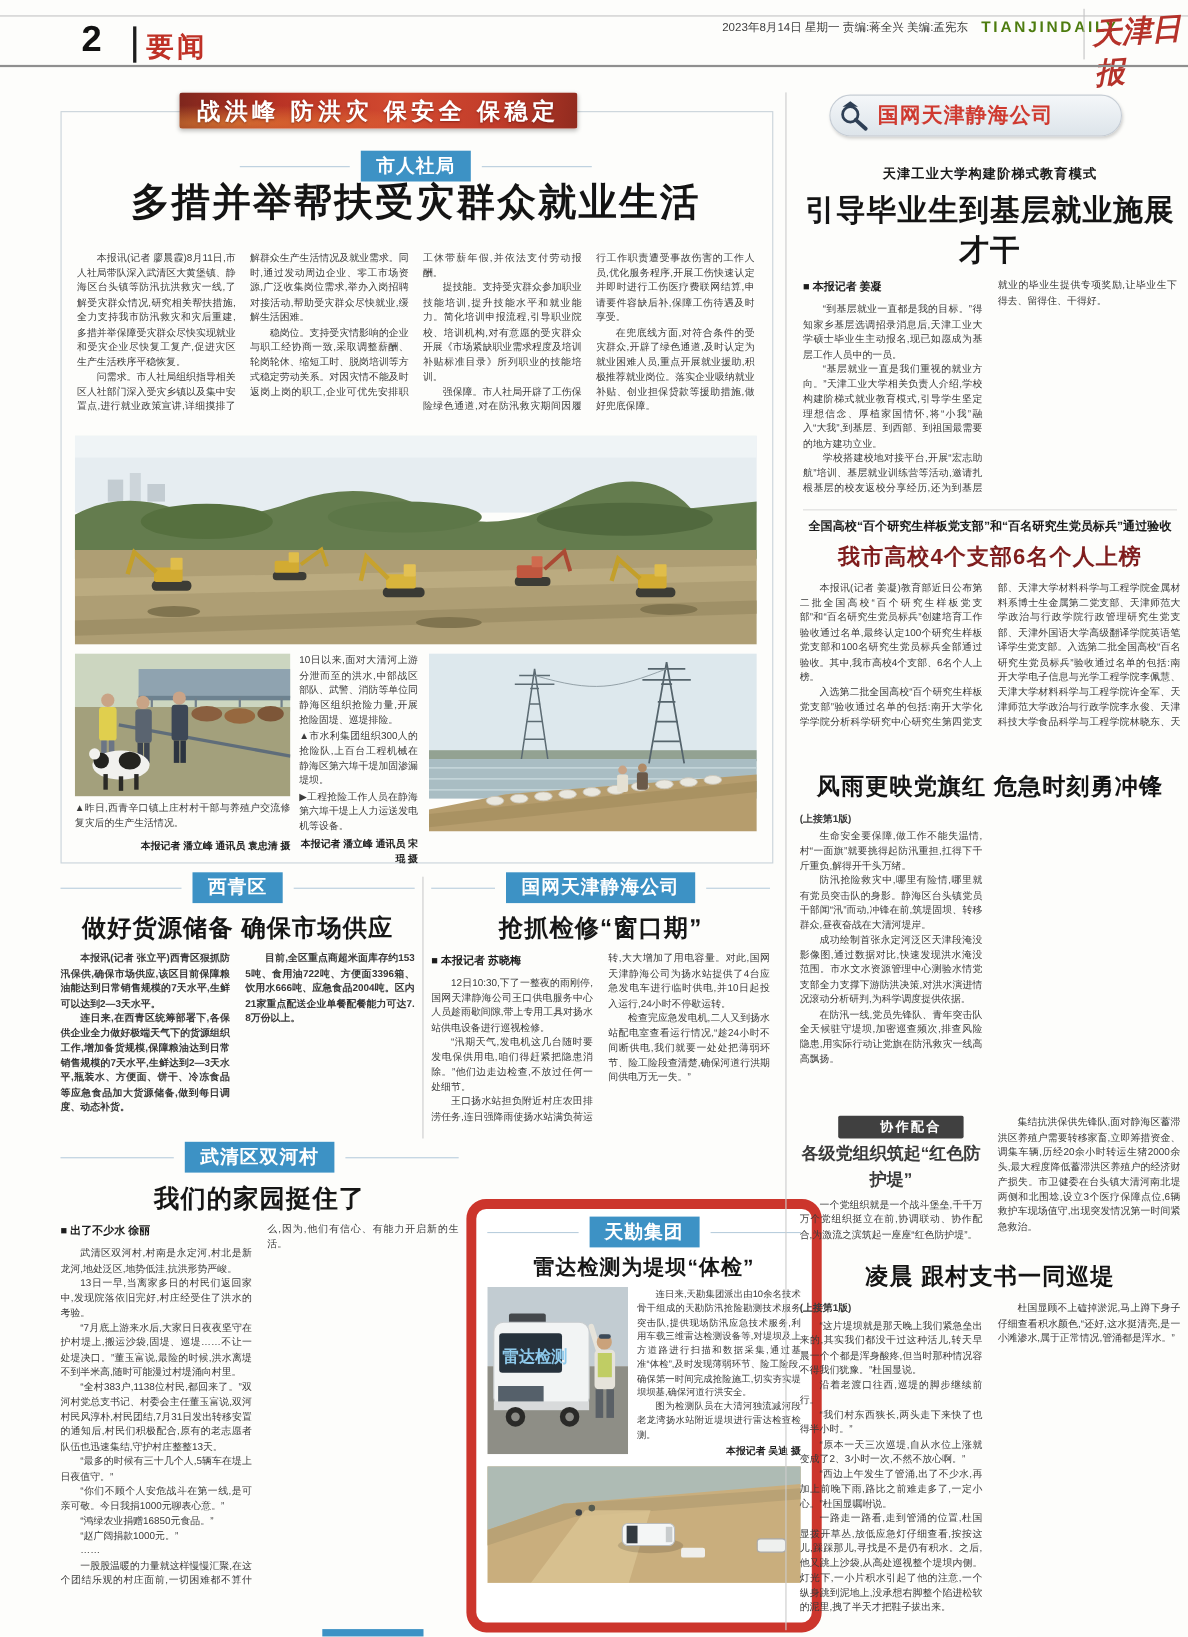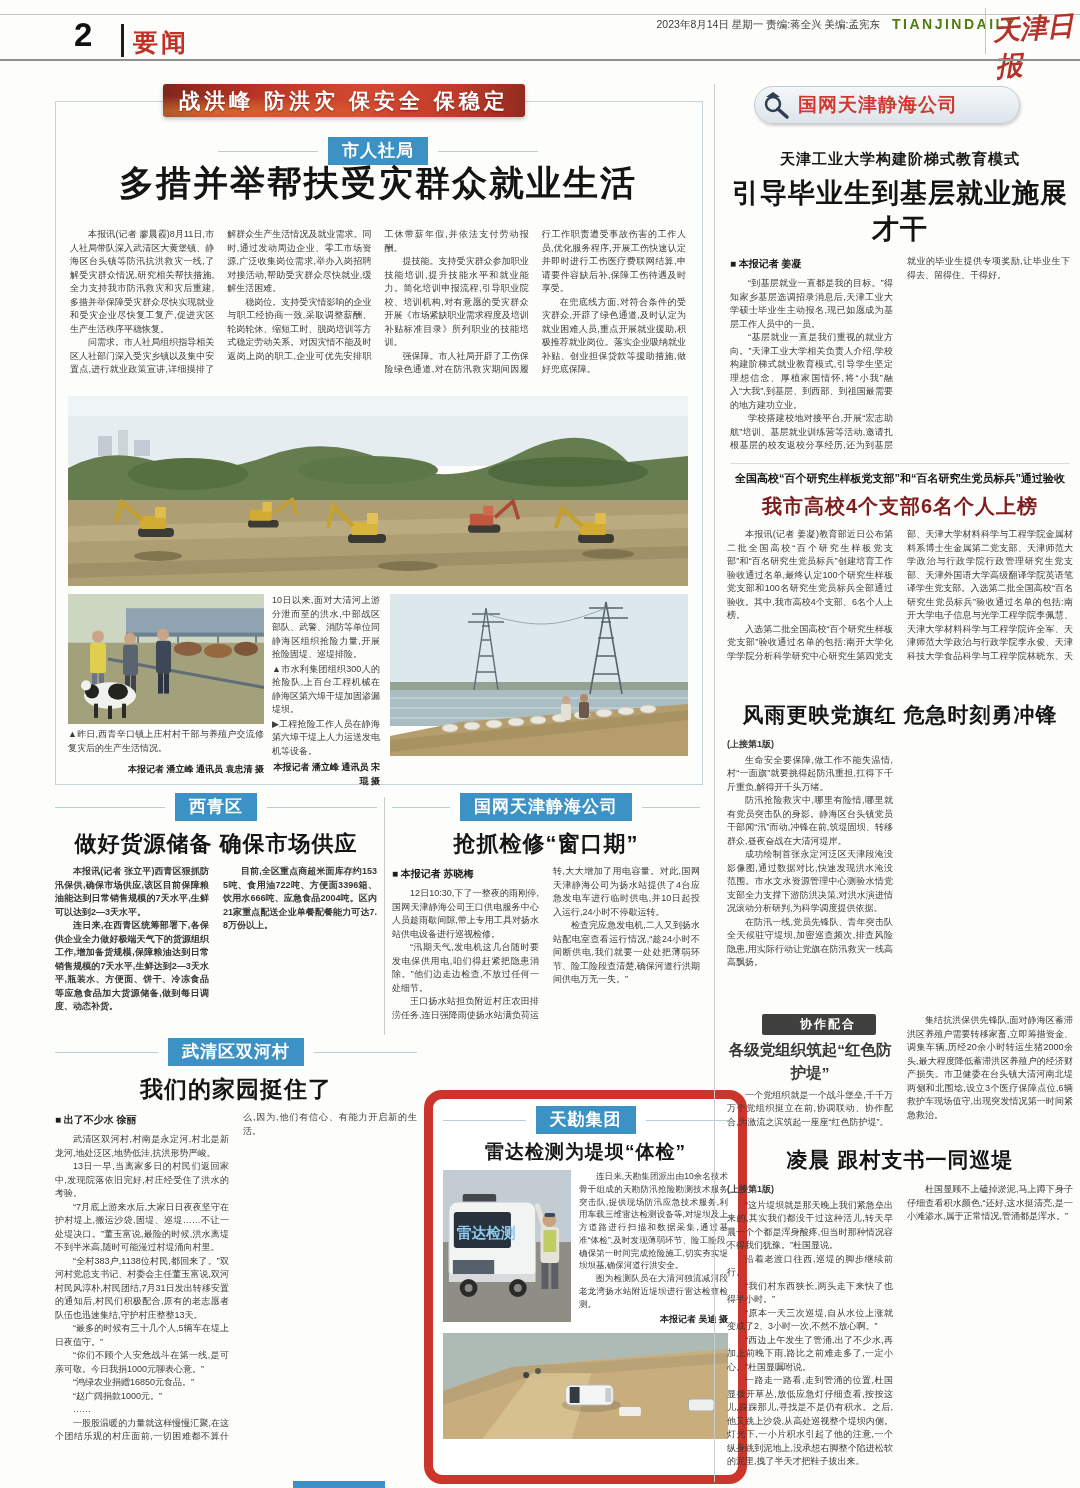--- a/index.html
+++ b/index.html
@@ -64,21 +64,21 @@
   .tk-text{flex:1;font-size:8.5px;line-height:1.5;text-align:justify;word-break:break-all;color:#3a3a3a;}
   .tk-text p{text-indent:2em;}
   .ph-aerial{width:100%;height:106px;margin-top:6px;}
   
   .rcol-rule{left:714px;top:84px;width:1px;height:1398px;background:#ccc;position:absolute;}
   .jobsbadge{left:754px;top:86px;width:266px;height:38px;display:flex;align-items:center;gap:7px;
       background:linear-gradient(#f4f7f9,#dde4ea);border:1px solid #c5ccd4;border-radius:20px;
       padding:0 10px 0 6px;box-shadow:1px 2px 3px rgba(0,0,0,.18);box-sizing:border-box;}
   .jobsbadge span{color:#cf3a30;font-size:19px;font-weight:800;letter-spacing:1px;white-space:nowrap;}
   .art-tiangong{left:730px;top:150px;width:340px;}
-  .kicker{font-size:15px;font-weight:800;text-align:center;letter-spacing:1px;color:#1a1a1a;}
+  .kicker{font-size:12px;font-weight:800;text-align:center;letter-spacing:1px;color:#1a1a1a;}
   .tg-head{font-size:27px;font-weight:800;text-align:center;letter-spacing:1px;margin-top:6px;color:#141414;}
   .tg-body{height:200px;margin-top:8px;}
   .rdiv1{left:730px;top:463px;width:340px;height:1px;background:#dcdcdc;position:absolute;}
   .art-yjs{left:727px;top:471px;width:346px;}
   .kicker-sm{font-size:11px;font-weight:bold;text-align:center;white-space:nowrap;color:#1a1a1a;}
   .yjs-head{font-size:20px;font-weight:800;text-align:center;letter-spacing:1px;margin-top:7px;color:#7f1d1d;}
   .yjs-body{height:146px;margin-top:8px;}
   .art-fengyu{left:727px;top:701px;width:346px;}
   .fy-head{font-size:21px;font-weight:800;text-align:center;letter-spacing:1px;color:#141414;}
   .fy-body{height:272px;margin-top:9px;}

